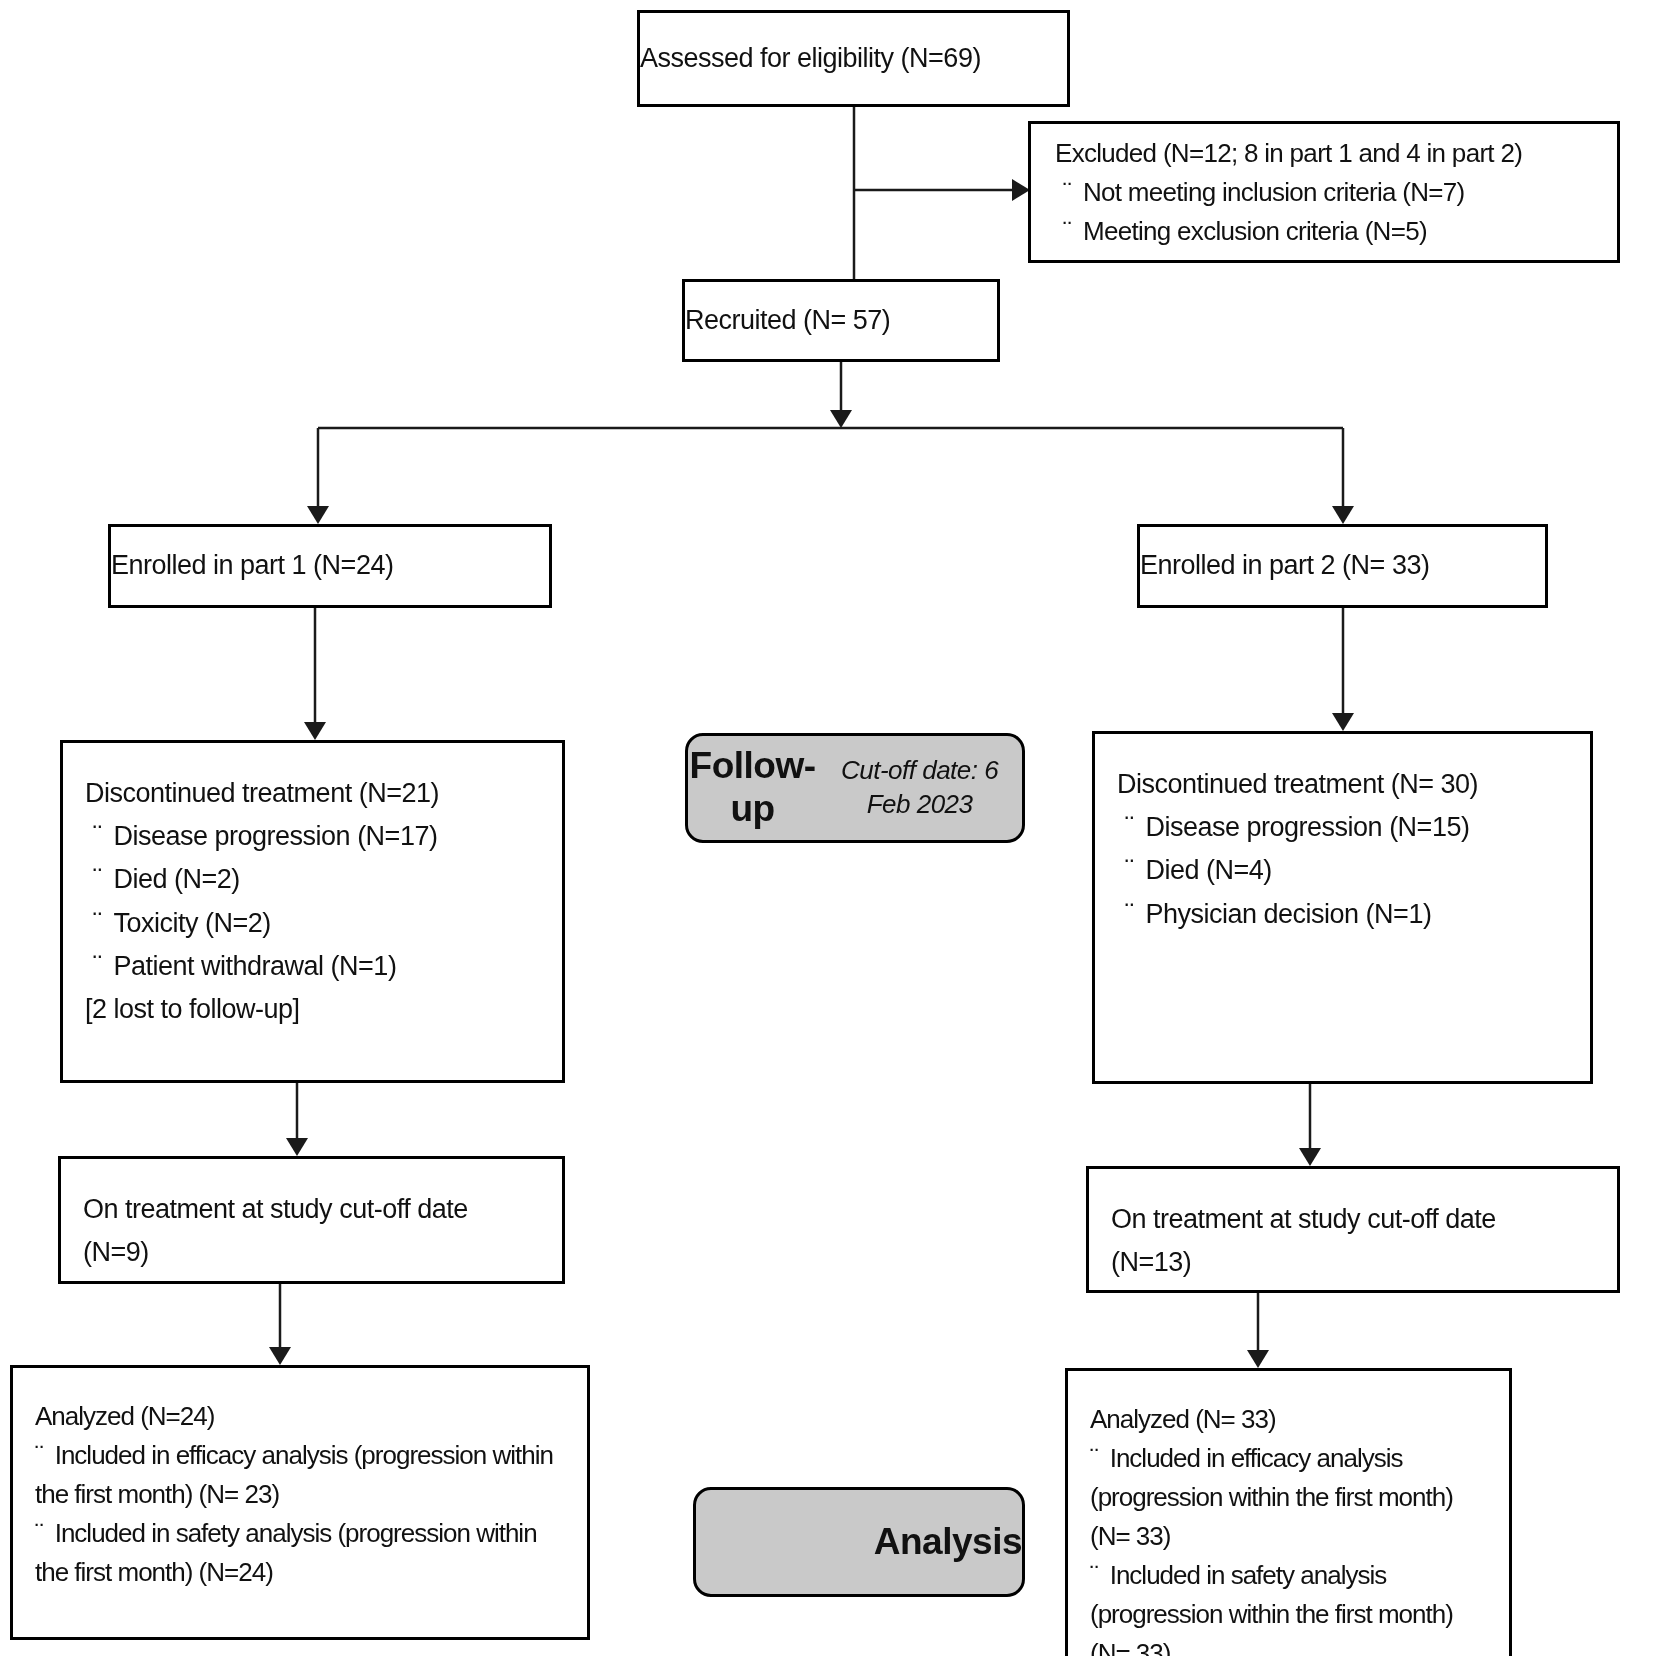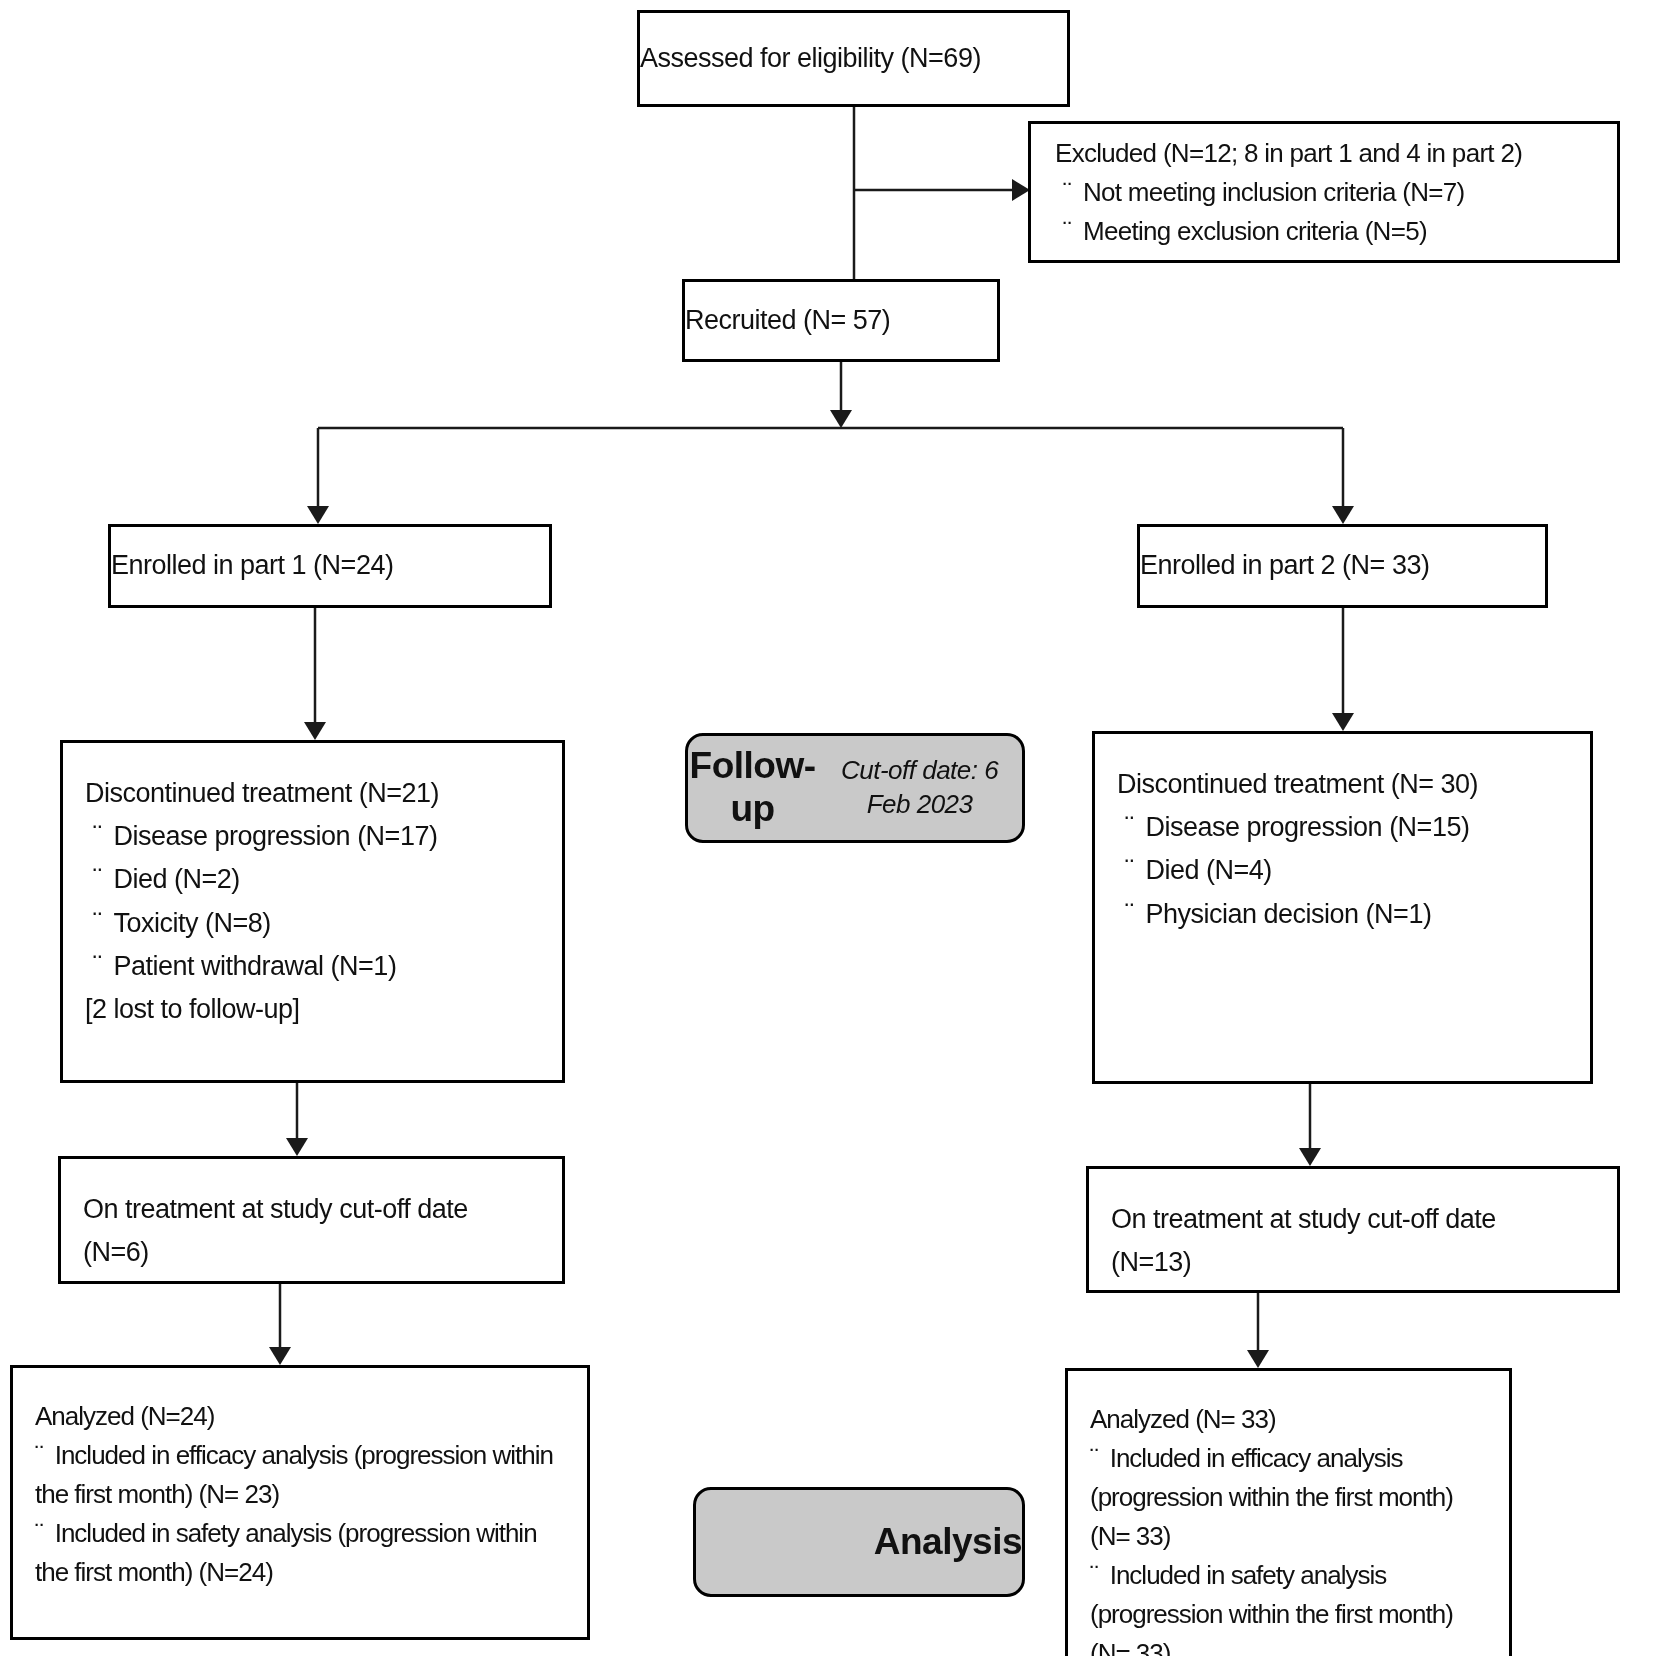--- a/index.html
+++ b/index.html
@@ -122,21 +122,21 @@
 
   <div class="bx pad" style="left:60px;top:740px;width:505px;height:343px;">
     <div class="title-line">Discontinued treatment (N=21)</div>
     <div class="bullet-line title-line">
       <span class="bul">¨</span><span>Disease progression (N=17)</span>
     </div>
     <div class="bullet-line title-line">
       <span class="bul">¨</span><span>Died (N=2)</span>
     </div>
     <div class="bullet-line title-line">
-      <span class="bul">¨</span><span>Toxicity (N=8)</span>
+      <span class="bul">¨</span><span>Toxicity (N=2)</span>
     </div>
     <div class="bullet-line title-line">
       <span class="bul">¨</span><span>Patient withdrawal (N=1)</span>
     </div>
     <div class="title-line">[2 lost to follow-up]</div>
   </div>
 
   <div class="stage" style="left:685px;top:733px;width:340px;height:110px;">
     <div class="stage-title">Follow-up</div>
     <div class="stage-sub">Cut-off date: 6 Feb 2023</div>
@@ -150,21 +150,21 @@
     <div class="bullet-line title-line">
       <span class="bul">¨</span><span>Died (N=4)</span>
     </div>
     <div class="bullet-line title-line">
       <span class="bul">¨</span><span>Physician decision (N=1)</span>
     </div>
   </div>
 
   <div class="bx pad" style="left:58px;top:1156px;width:507px;height:128px;">
     <div class="title-line">On treatment at study cut-off date</div>
-    <div class="title-line">(N=6)</div>
+    <div class="title-line">(N=9)</div>
   </div>
 
   <div class="bx pad" style="left:1086px;top:1166px;width:534px;height:127px;">
     <div class="title-line">On treatment at study cut-off date</div>
     <div class="title-line">(N=13)</div>
   </div>
 
   <div class="bx pad tight" style="left:10px;top:1365px;width:580px;min-height:275px;">
     <div class="title-line">Analyzed (N=24)</div>
     <div class="bullet-line wrapline">

